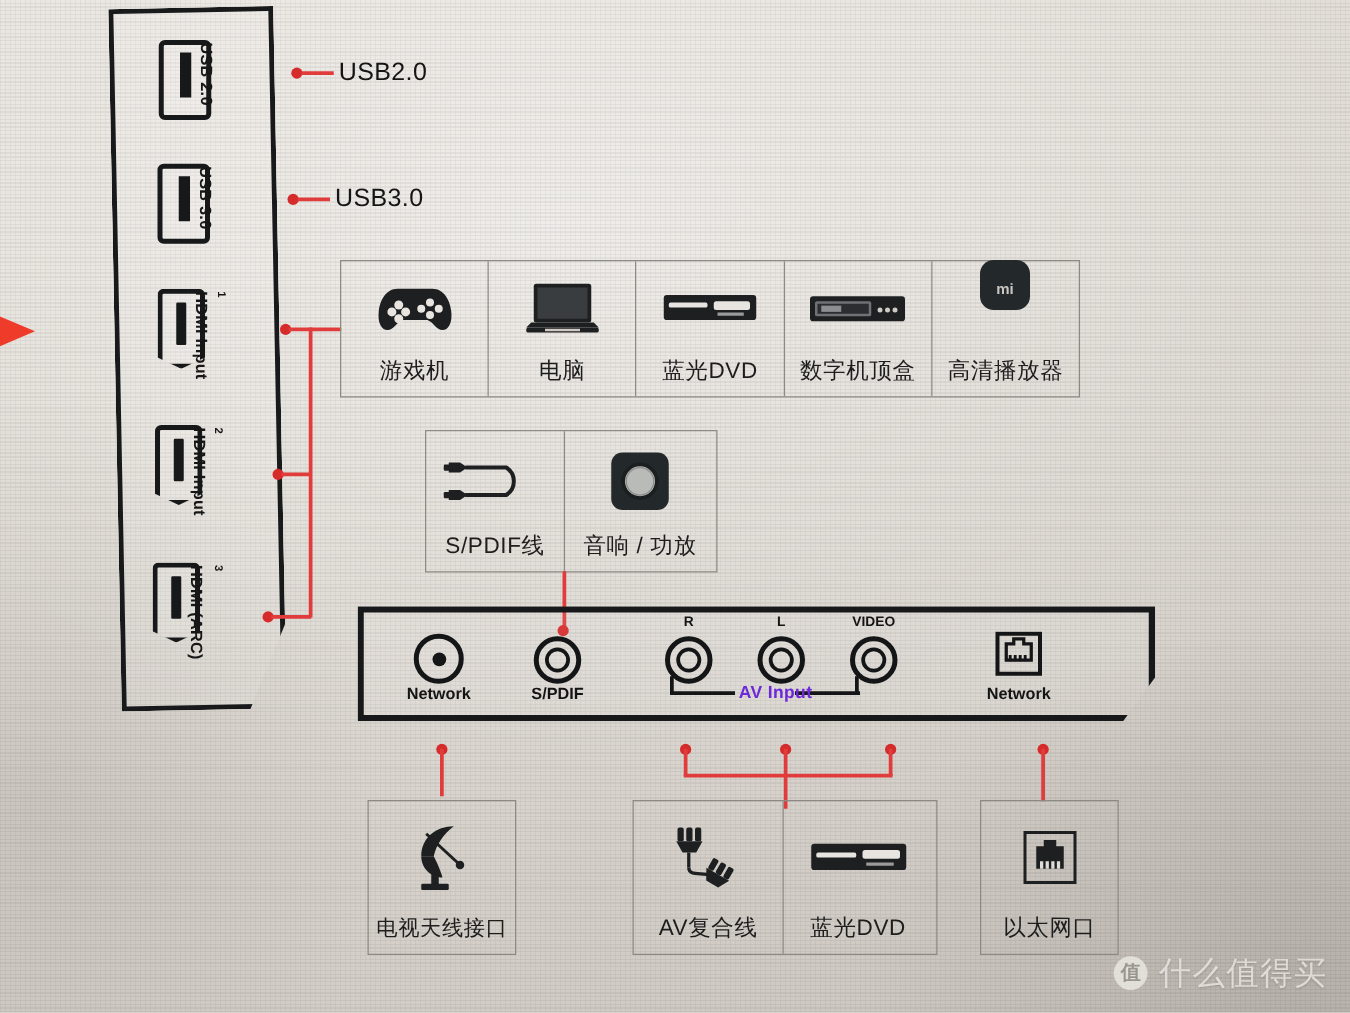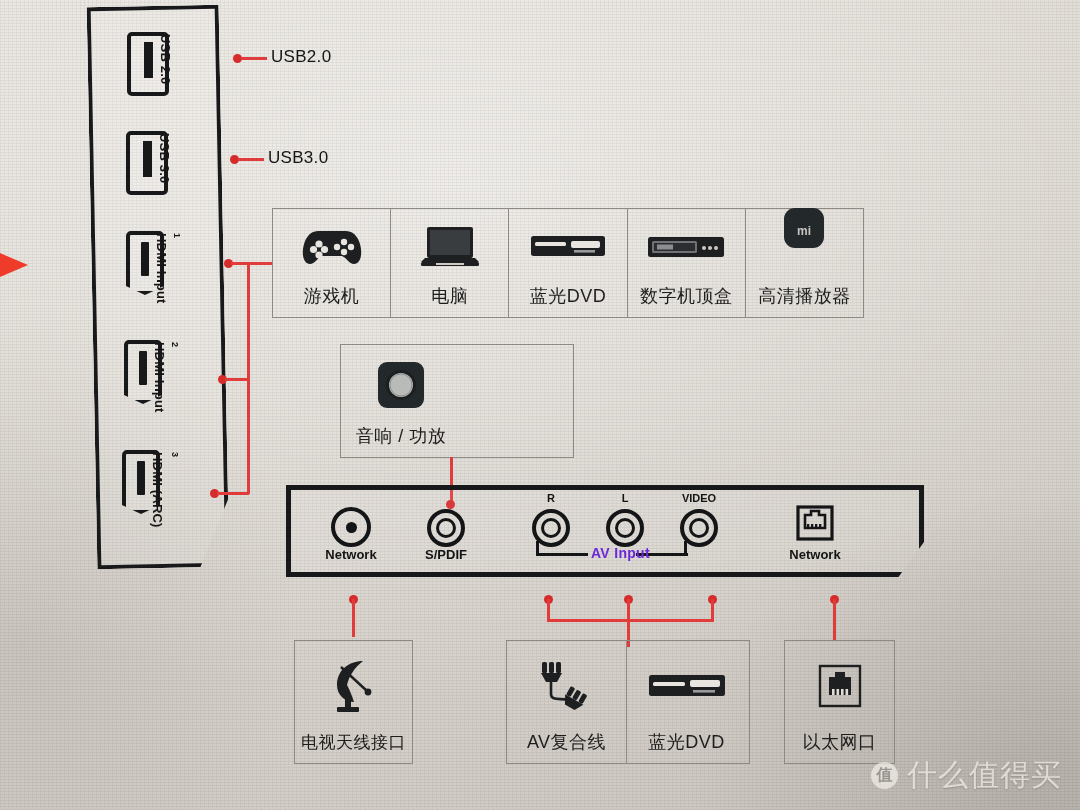--- a/index.html
+++ b/index.html
@@ -42,21 +42,21 @@
   
   .hdmi-port{width:30px;height:56px;border:4px solid #17181a;border-radius:5px;
     background:rgba(255,255,255,0.12);
     clip-path:polygon(0 0,100% 0,100% 86%,50% 100%,0 86%);}
   .hdmi-port i{display:block;width:8px;height:34px;background:#17181a;margin:7px auto 0;border-radius:1px;}
   .port-label{position:absolute;font-size:13px;font-weight:700;letter-spacing:.2px;
     transform-origin:left top;transform:rotate(90deg);white-space:nowrap;color:#161616;}
   .port-label small{font-size:9px;font-weight:700;}
 
   
-  .callout-text{font-size:17px;color:#151515;letter-spacing:.3px;}
+  .callout-text{font-size:20px;color:#151515;letter-spacing:.3px;}
 
   
   .red-line{position:absolute;background:#e03c3c;}
   .red-dot{position:absolute;width:9px;height:9px;border-radius:50%;background:#d62b2b;}
 
   
   .devrow{position:absolute;display:flex;border:1.6px solid #8d8a85;}
   .devcell{position:relative;display:flex;flex-direction:column;align-items:center;
     justify-content:flex-end;border-right:1.6px solid #8d8a85;}
   .devcell:last-child{border-right:none;}
@@ -78,21 +78,21 @@
   .jack .top{position:absolute;left:50%;transform:translateX(-50%);
     font-size:11px;font-weight:700;white-space:nowrap;color:#141414;}
   .black-line{position:absolute;background:#141516;}
   .avtext{position:absolute;font-size:14px;font-weight:700;letter-spacing:.3px;color:#6d28d9;}
 
   
   #watermark{position:absolute;right:18px;bottom:14px;display:flex;align-items:center;gap:9px;
     opacity:.72;}
   #watermark .badge{width:27px;height:27px;border-radius:50%;background:#f2efea;
     display:flex;align-items:center;justify-content:center;font-size:16px;color:#8d8a85;font-weight:700;}
-  #watermark .wm-text{font-size:30px;color:#f0ece7;letter-spacing:1px;
+  #watermark .wm-text{font-size:26px;color:#f0ece7;letter-spacing:1px;
     text-shadow:0 1px 2px rgba(0,0,0,.25);}
 
   
   #left-arrow{position:absolute;left:-12px;top:248px;width:0;height:0;
     border-top:17px solid transparent;border-bottom:17px solid transparent;
     border-left:40px solid #ef3b2a;}
 </style>
 </head>
 <body>
 
@@ -248,20 +248,32 @@
           <rect x="4" y="4" width="40" height="40" rx="11" fill="#23282a"></rect>
           <text x="24" y="31" font-family="Liberation Sans, sans-serif" font-size="12" fill="#c9c6c1" text-anchor="middle" font-weight="700">mi</text>
         </svg>
       </div>
       <div class="cap">高清播放器</div>
     </div>
   </div>
 
   <div class="devrow" id="spdif-device-row" style="left:340px;top:344px;width:232px;height:112px;">
 
+    <div class="devcell" style="width:110px;">
+      <div class="ico">
+        <svg width="86" height="46" viewBox="0 0 86 46">
+          <path d="M20 12 H52 a13 13 0 0 1 0 22 H20" fill="none" stroke="#1d1f21" stroke-width="3.2" stroke-linecap="round"></path>
+          <path d="M6 8 h9 l6 4 -6 4 h-9 z" fill="#1d1f21"></path>
+          <rect x="2" y="9.5" width="5" height="5" rx="1" fill="#1d1f21"></rect>
+          <path d="M6 30 h9 l6 4 -6 4 h-9 z" fill="#1d1f21"></path>
+          <rect x="2" y="31.5" width="5" height="5" rx="1" fill="#1d1f21"></rect>
+        </svg>
+      </div>
+      <div class="cap">S/PDIF线</div>
+    </div>
 
     <div class="devcell" style="width:120px;">
       <div class="ico">
         <svg width="52" height="52" viewBox="0 0 52 52">
           <rect x="3" y="3" width="46" height="46" rx="9" fill="#23282a"></rect>
           <circle cx="26" cy="26" r="15" fill="#1b1f21"></circle>
           <circle cx="26" cy="26" r="12" fill="#b9bbb8"></circle>
           <circle cx="26" cy="26" r="11" fill="none" stroke="#8d8f8c" stroke-width="1"></circle>
         </svg>
       </div>

